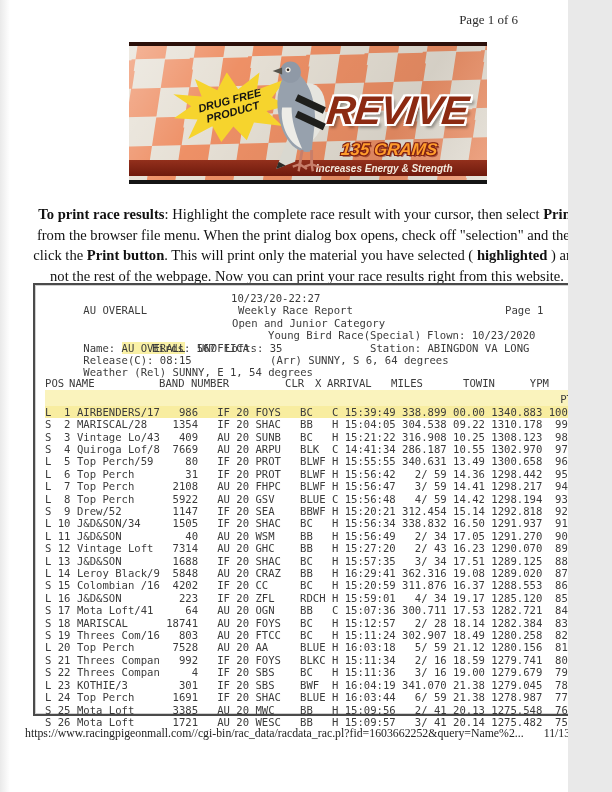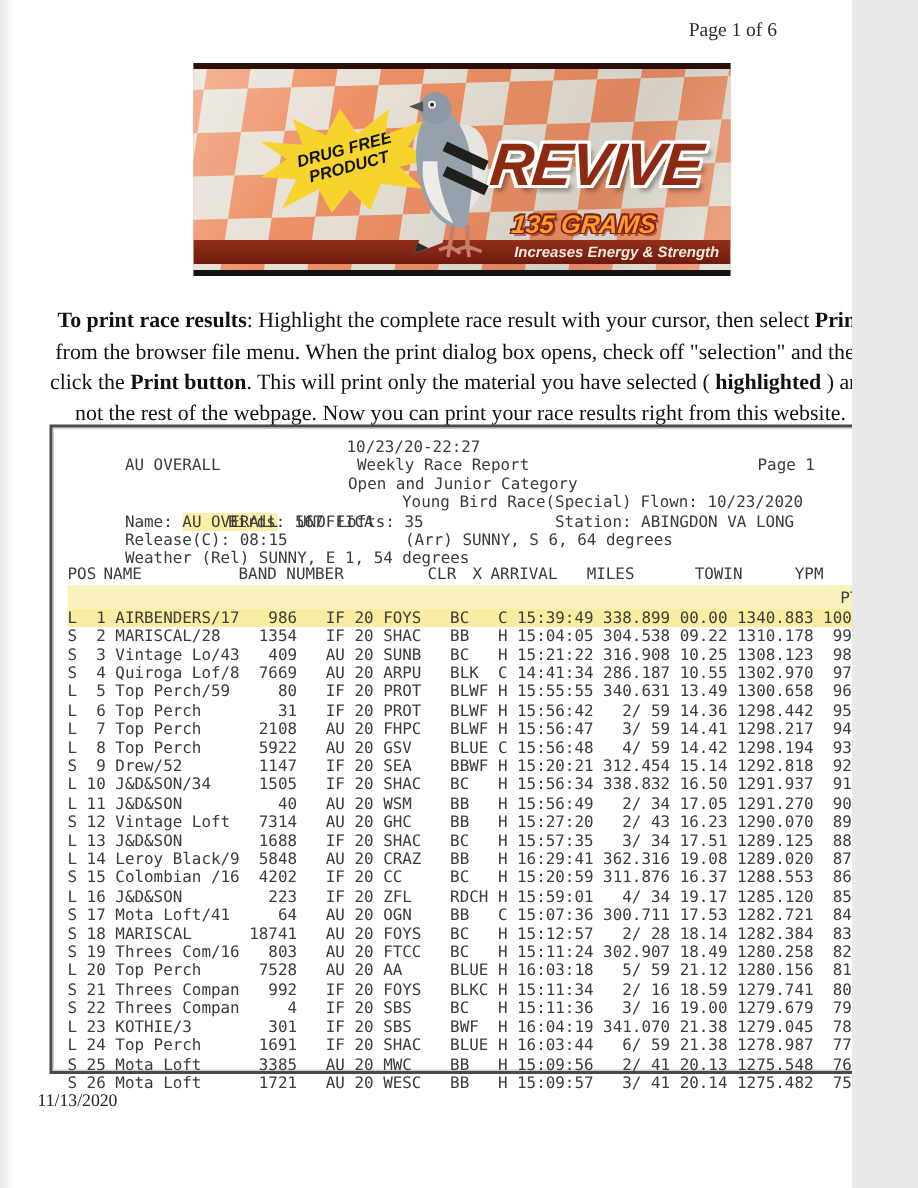--- a/index.html
+++ b/index.html
@@ -40,21 +40,21 @@
   .grams{position:absolute;left:212px;top:94px;z-index:2;
          font-family:"Liberation Sans",sans-serif;font-weight:bold;font-style:italic;
          font-size:17px;color:#ff9c2c;transform:skewX(-6deg);
          text-shadow:-1px -1px 0 #7e2012,1px -1px 0 #7e2012,-1px 1px 0 #7e2012,
             1px 1px 0 #7e2012,2px 2px 0 #7e201288;}
   .tagbar{position:absolute;left:0;right:0;bottom:4px;height:16px;z-index:2;
          background:linear-gradient(#93301c,#6f1a0d);display:flex;align-items:center;
          font-family:"Liberation Sans",sans-serif;font-weight:bold;font-style:italic;
          font-size:10px;color:#f3e9dc;}
   .tag-left{margin-left:70px;margin-top:44px;}
-  .tag-right{margin-left:61px;}
+  .tag-right{margin-left:34px;}
 
   
   .instructions{position:absolute;left:24px;top:204px;width:566px;text-align:center;
          font-size:14.6px;line-height:1.42;color:#111;}
 
   
   .report{position:absolute;left:33px;top:283px;width:551px;height:433px;
          border:2px solid #4a4a4a;box-shadow:inset 0 0 0 1px #cfcfcf;
          font-family:"DejaVu Sans Mono",monospace;font-size:10.6px;line-height:12.4px;
          color:#3b3b3b;padding:7px 0 0 10px;box-sizing:border-box;}
@@ -185,15 +185,16 @@
         <div class="trow"><span class="cf">S</span><span class="cp">21</span><span class="cn">Threes Compan</span><span class="cb">992</span><span class="cr">IF 20 FOYS</span><span class="cc">BLKC</span><span class="cx">H</span><span class="ca">15:11:34</span><span class="cm">2/ 16</span><span class="ct">18.59</span><span class="cy">1279.741</span><span class="cpt">80</span></div>
         <div class="trow"><span class="cf">S</span><span class="cp">22</span><span class="cn">Threes Compan</span><span class="cb">4</span><span class="cr">IF 20 SBS</span><span class="cc">BC</span><span class="cx">H</span><span class="ca">15:11:36</span><span class="cm">3/ 16</span><span class="ct">19.00</span><span class="cy">1279.679</span><span class="cpt">79</span></div>
         <div class="trow"><span class="cf">L</span><span class="cp">23</span><span class="cn">KOTHIE/3</span><span class="cb">301</span><span class="cr">IF 20 SBS</span><span class="cc">BWF</span><span class="cx">H</span><span class="ca">16:04:19</span><span class="cm">341.070</span><span class="ct">21.38</span><span class="cy">1279.045</span><span class="cpt">78</span></div>
         <div class="trow"><span class="cf">L</span><span class="cp">24</span><span class="cn">Top Perch</span><span class="cb">1691</span><span class="cr">IF 20 SHAC</span><span class="cc">BLUE</span><span class="cx">H</span><span class="ca">16:03:44</span><span class="cm">6/ 59</span><span class="ct">21.38</span><span class="cy">1278.987</span><span class="cpt">77</span></div>
         <div class="trow"><span class="cf">S</span><span class="cp">25</span><span class="cn">Mota Loft</span><span class="cb">3385</span><span class="cr">AU 20 MWC</span><span class="cc">BB</span><span class="cx">H</span><span class="ca">15:09:56</span><span class="cm">2/ 41</span><span class="ct">20.13</span><span class="cy">1275.548</span><span class="cpt">76</span></div>
         <div class="trow"><span class="cf">S</span><span class="cp">26</span><span class="cn">Mota Loft</span><span class="cb">1721</span><span class="cr">AU 20 WESC</span><span class="cc">BB</span><span class="cx">H</span><span class="ca">15:09:57</span><span class="cm">3/ 41</span><span class="ct">20.14</span><span class="cy">1275.482</span><span class="cpt">75</span></div>
       </div>
   </div>
 
   <div class="footer">
+    <span>https://www.racingpigeonmall.com//cgi-bin/rac_data/racdata_rac.pl?fid=1603662252&amp;query=Name%2...</span>
     <span>11/13/2020</span>
   </div>
 </div>
 
 </body></html>

